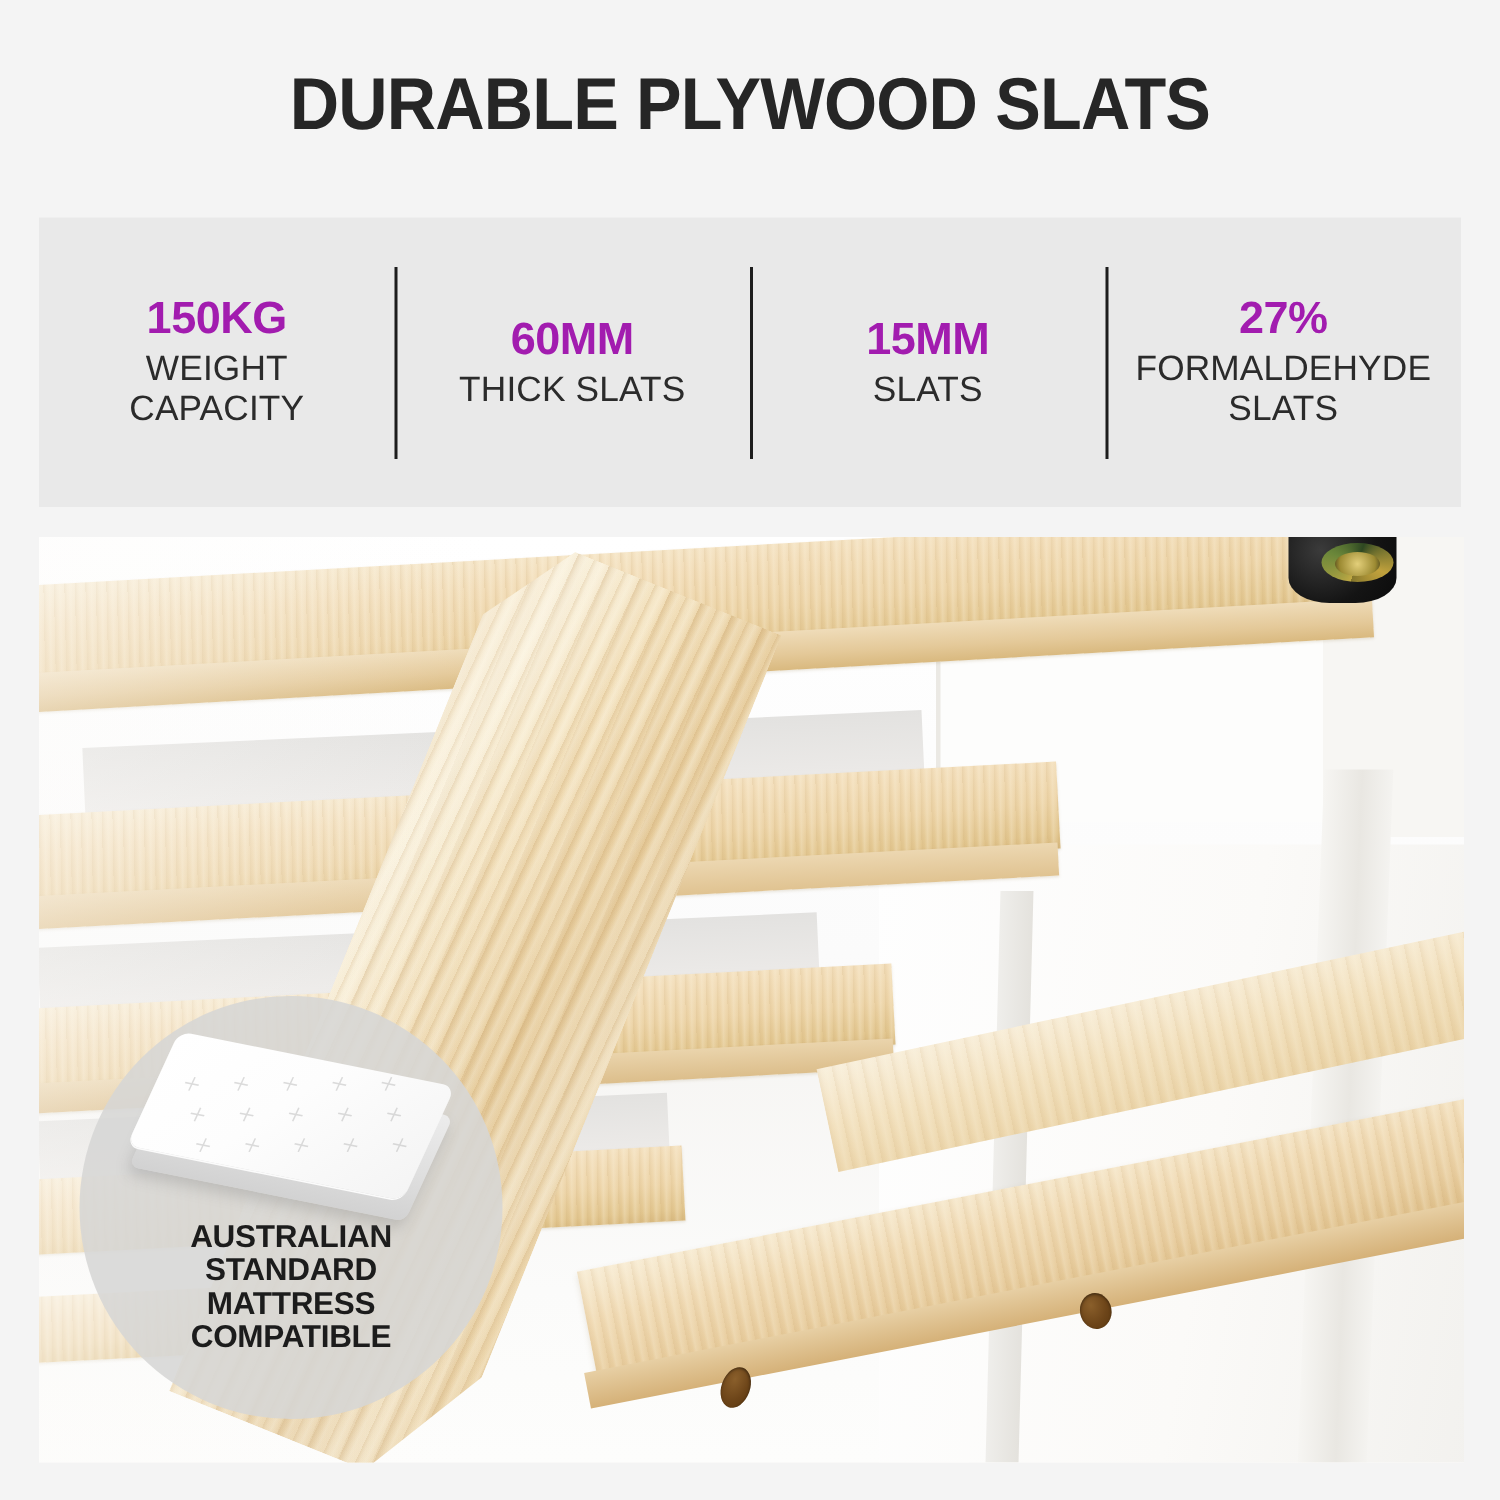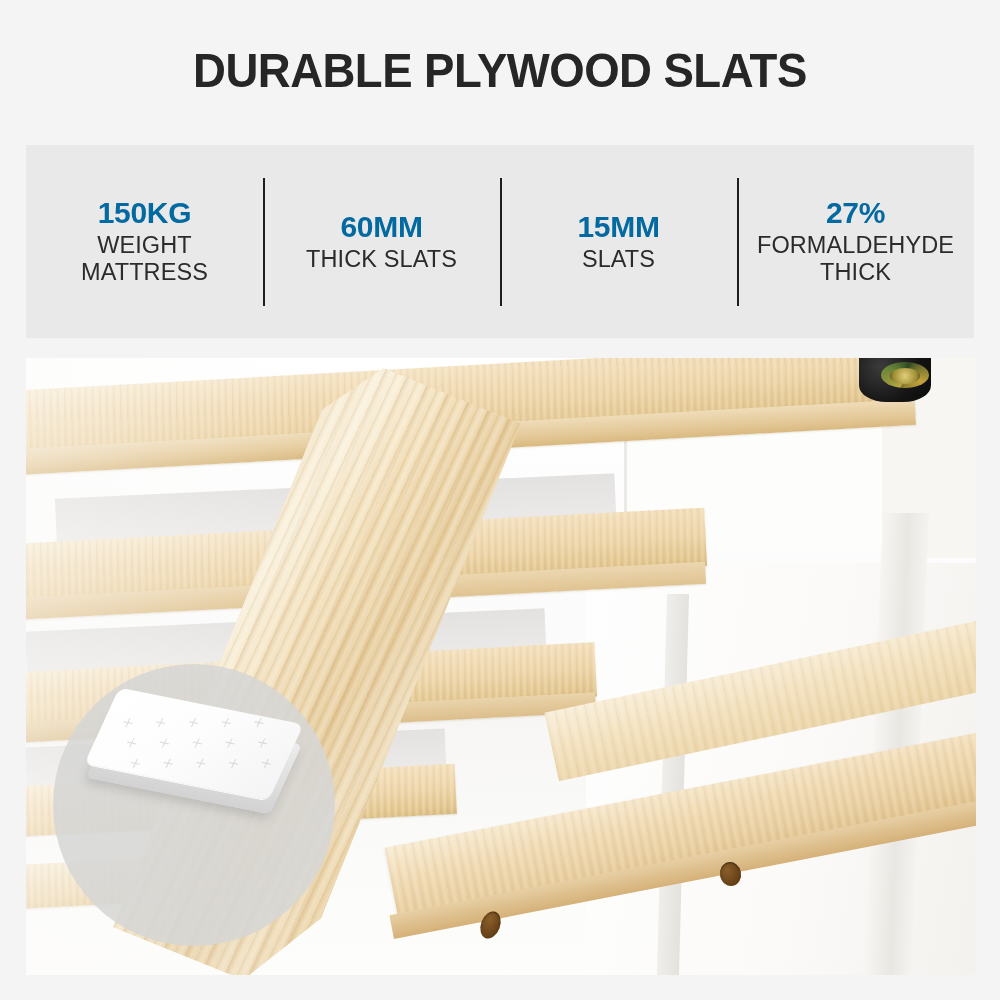--- a/index.html
+++ b/index.html
@@ -36,21 +36,21 @@
     display:flex; flex-direction:column;
     align-items:center; justify-content:center;
     padding:0 6px;
   }
   .spec-col + .spec-col::before {
     content:""; position:absolute; left:0; top:50%;
     transform:translateY(-50%);
     width:1.5px; height:128px; background:#1d1d1d;
   }
   .spec-value {
-    font-size:30px; font-weight:700; color:#0369a1;
+    font-size:30px; font-weight:700; color:#a21caf;
     letter-spacing:-0.3px; line-height:1.12;
     white-space:nowrap;
   }
   .spec-label {
     font-size:23.5px; font-weight:400; color:#2b2b2b;
     line-height:1.16; text-align:center;
     letter-spacing:0.1px; margin-top:2px;
     white-space:pre-line;
   }
 
@@ -286,37 +286,37 @@
 
   <div class="title-wrap">
     <span class="title">DURABLE PLYWOOD SLATS</span>
   </div>
 
   <div class="spec-panel">
 
     <div class="spec-col">
       <div class="spec-value">150KG</div>
       <div class="spec-label">WEIGHT
-MATTRESS</div>
+CAPACITY</div>
     </div>
 
     <div class="spec-col">
       <div class="spec-value">60MM</div>
       <div class="spec-label">THICK SLATS</div>
     </div>
 
     <div class="spec-col">
       <div class="spec-value">15MM</div>
       <div class="spec-label">SLATS</div>
     </div>
 
     <div class="spec-col">
       <div class="spec-value">27%</div>
       <div class="spec-label">FORMALDEHYDE
-THICK</div>
+SLATS</div>
     </div>
 
   </div>
 
   <div class="photo">
 
     <div class="bg-room"></div>
 
     <div class="panel-white floor"></div>
     <div class="panel-white hb1"></div>
@@ -375,17 +375,21 @@
             <span class="tuft" style="left:150px; top:20px;"></span>
             <span class="tuft" style="left:42px;  top:62px;"></span>
             <span class="tuft" style="left:72px;  top:56px;"></span>
             <span class="tuft" style="left:102px; top:50px;"></span>
             <span class="tuft" style="left:132px; top:44px;"></span>
             <span class="tuft" style="left:162px; top:38px;"></span>
           </div>
         </div>
       </div>
 
+      <div class="badge-text">AUSTRALIAN
+STANDARD
+MATTRESS
+COMPATIBLE</div>
     </div>
 
   </div>
 
 </div>
 
 </body></html>

